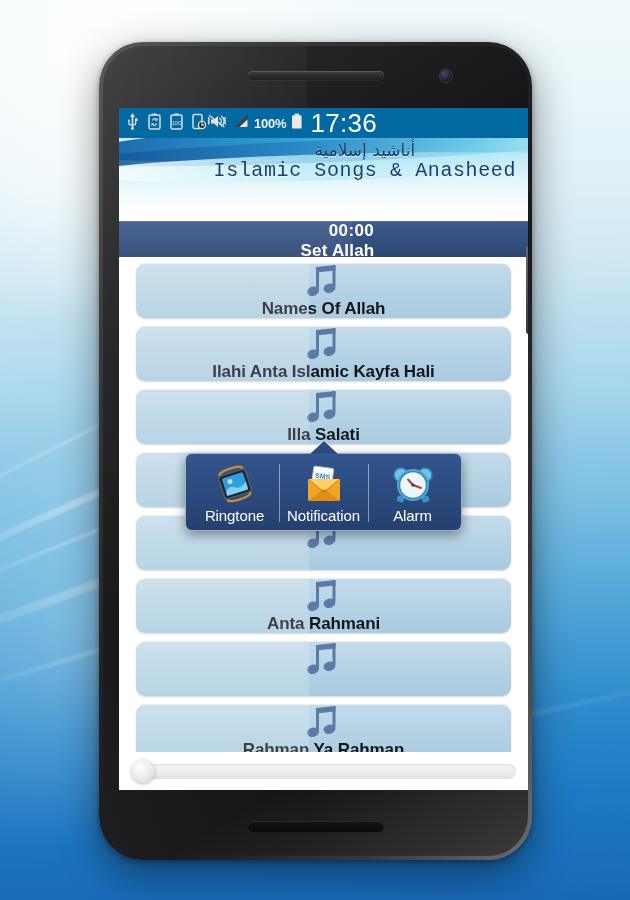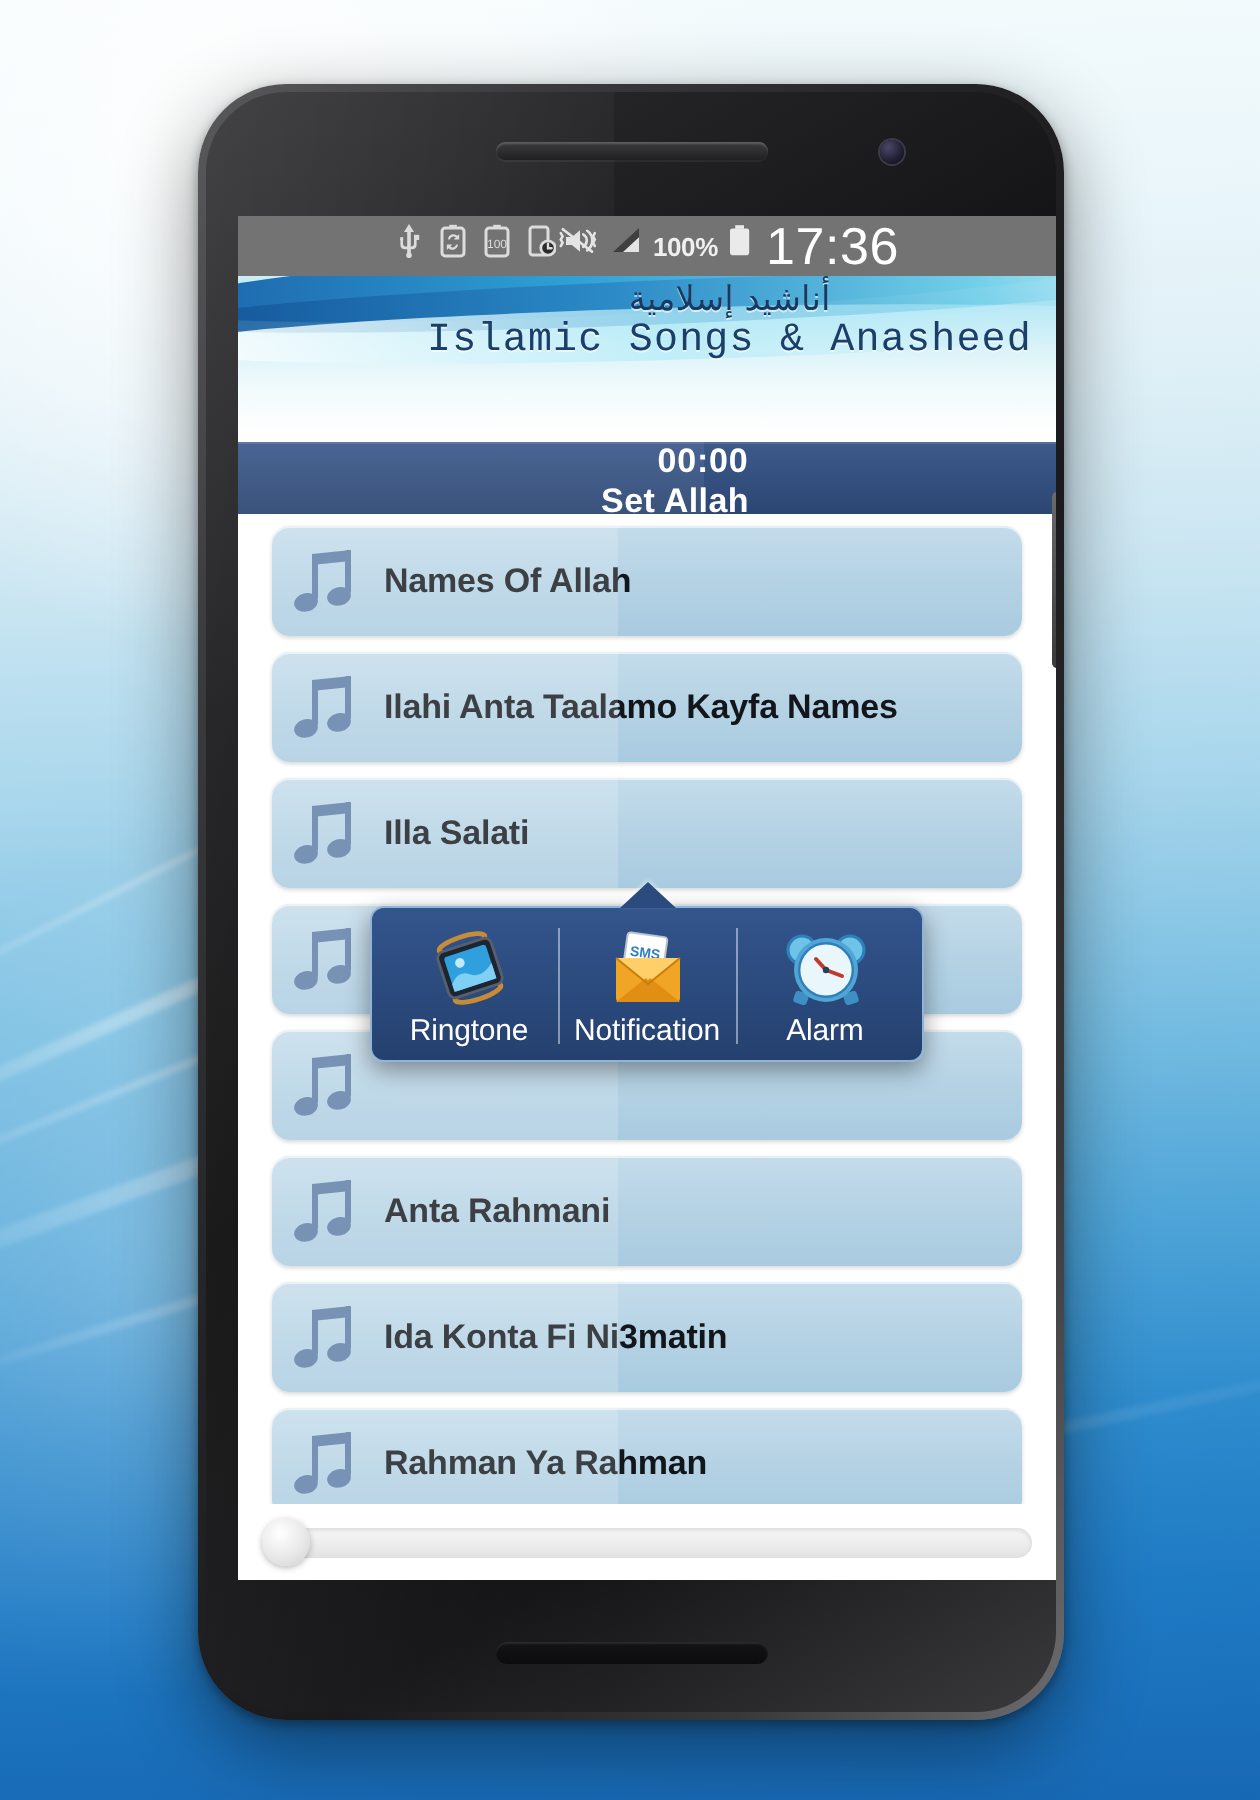--- a/index.html
+++ b/index.html
@@ -83,22 +83,22 @@
   }
 
   
   #screen{
     position:absolute;left:16px;top:62px;width:409px;height:682px;
     background:#ffffff;overflow:hidden;
   }
 
   
   #status-bar{
-    height:30px;background:#737373;
-    display:flex;align-items:center;justify-content:center;
+    height:30px;background:#0369a1;
+    display:flex;align-items:center;justify-content:flex-start;
     padding:0 6px 0 7px;box-sizing:border-box;
     color:#e9e9e9;
   }
   .sb-left,.sb-right{display:flex;align-items:center;}
   .sb-left{gap:9px;}
   .sb-right{gap:5px;}
   .sb-ico{display:block;}
   #sb-battery-pct{font-size:13px;font-weight:bold;color:#f0f0f0;letter-spacing:-.2px;}
   #sb-clock{font-size:26px;color:#ffffff;letter-spacing:.3px;margin-left:2px;}
 
@@ -144,21 +144,21 @@
   #song-list{
     position:relative;
     height:calc(682px - 30px - 83px - 36px - 38px);
     background:#fff;padding:6px 0 0 0;box-sizing:border-box;overflow:hidden;
   }
   .song-row{
     position:relative;
     margin:0 17px 8px 17px;height:55px;border-radius:9px;
     background:linear-gradient(180deg,#c4dceb 0%,#b4d2e4 52%,#a9cbe0 100%);
     box-shadow:0 1px 2px rgba(0,0,0,.16), inset 0 1px 0 rgba(255,255,255,.55);
-    display:flex;align-items:center;overflow:hidden;cursor:pointer;
+    display:flex;align-items:center;overflow:hidden;cursor:pointer;flex-direction:column;
   }
   .song-row::after{
     content:"";position:absolute;left:0;top:0;width:46%;height:100%;
     background:rgba(255,255,255,.18);pointer-events:none;
   }
   .song-icon{width:56px;display:flex;justify-content:center;align-items:center;flex:none;}
   .song-title{
     font-size:17px;font-weight:bold;color:#12161b;letter-spacing:-.1px;
     white-space:nowrap;overflow:hidden;
   }
@@ -347,21 +347,21 @@
             <svg width="34" height="36" viewBox="0 0 34 36">
               <g fill="#5b7ba6">
                 <rect x="9" y="4" width="3" height="23" rx="1.2"></rect>
                 <rect x="25.5" y="2" width="3" height="22" rx="1.2"></rect>
                 <path d="M9 4 L28.5 2 v5.5 L9 9.5 Z"></path>
                 <ellipse cx="6" cy="28.2" rx="6" ry="4.6" transform="rotate(-14 6 28.2)"></ellipse>
                 <ellipse cx="22.5" cy="25.2" rx="6" ry="4.6" transform="rotate(-14 22.5 25.2)"></ellipse>
               </g>
             </svg>
           </span>
-          <span class="song-title">Ilahi Anta Taalamo Kayfa Names</span>
+          <span class="song-title">Ilahi Anta Islamic Kayfa Hali</span>
         </div>
 
         <div class="song-row">
           <span class="song-icon">
             <svg width="34" height="36" viewBox="0 0 34 36">
               <g fill="#5b7ba6">
                 <rect x="9" y="4" width="3" height="23" rx="1.2"></rect>
                 <rect x="25.5" y="2" width="3" height="22" rx="1.2"></rect>
                 <path d="M9 4 L28.5 2 v5.5 L9 9.5 Z"></path>
                 <ellipse cx="6" cy="28.2" rx="6" ry="4.6" transform="rotate(-14 6 28.2)"></ellipse>
@@ -422,21 +422,20 @@
             <svg width="34" height="36" viewBox="0 0 34 36">
               <g fill="#5b7ba6">
                 <rect x="9" y="4" width="3" height="23" rx="1.2"></rect>
                 <rect x="25.5" y="2" width="3" height="22" rx="1.2"></rect>
                 <path d="M9 4 L28.5 2 v5.5 L9 9.5 Z"></path>
                 <ellipse cx="6" cy="28.2" rx="6" ry="4.6" transform="rotate(-14 6 28.2)"></ellipse>
                 <ellipse cx="22.5" cy="25.2" rx="6" ry="4.6" transform="rotate(-14 22.5 25.2)"></ellipse>
               </g>
             </svg>
           </span>
-          <span class="song-title">Ida Konta Fi Ni3matin</span>
         </div>
 
         <div class="song-row">
           <span class="song-icon">
             <svg width="34" height="36" viewBox="0 0 34 36">
               <g fill="#5b7ba6">
                 <rect x="9" y="4" width="3" height="23" rx="1.2"></rect>
                 <rect x="25.5" y="2" width="3" height="22" rx="1.2"></rect>
                 <path d="M9 4 L28.5 2 v5.5 L9 9.5 Z"></path>
                 <ellipse cx="6" cy="28.2" rx="6" ry="4.6" transform="rotate(-14 6 28.2)"></ellipse>

